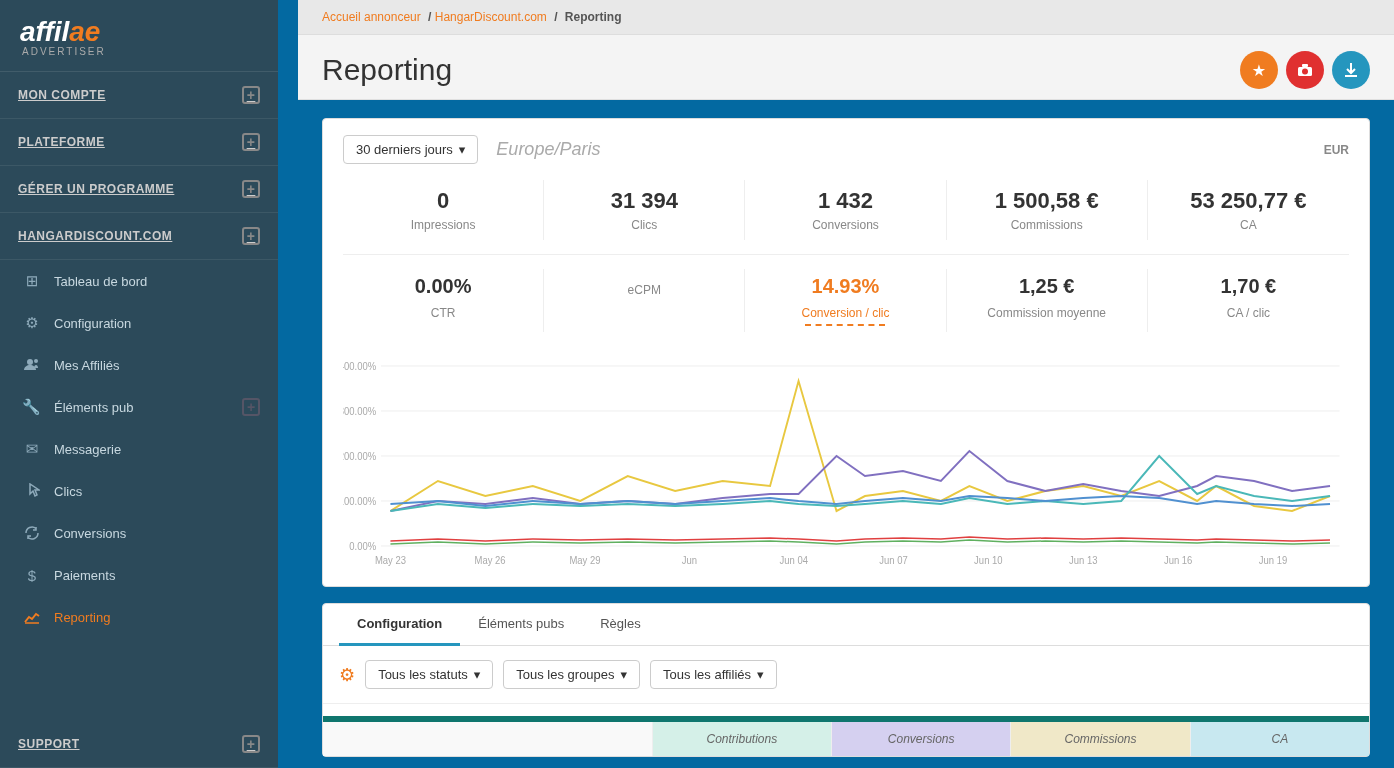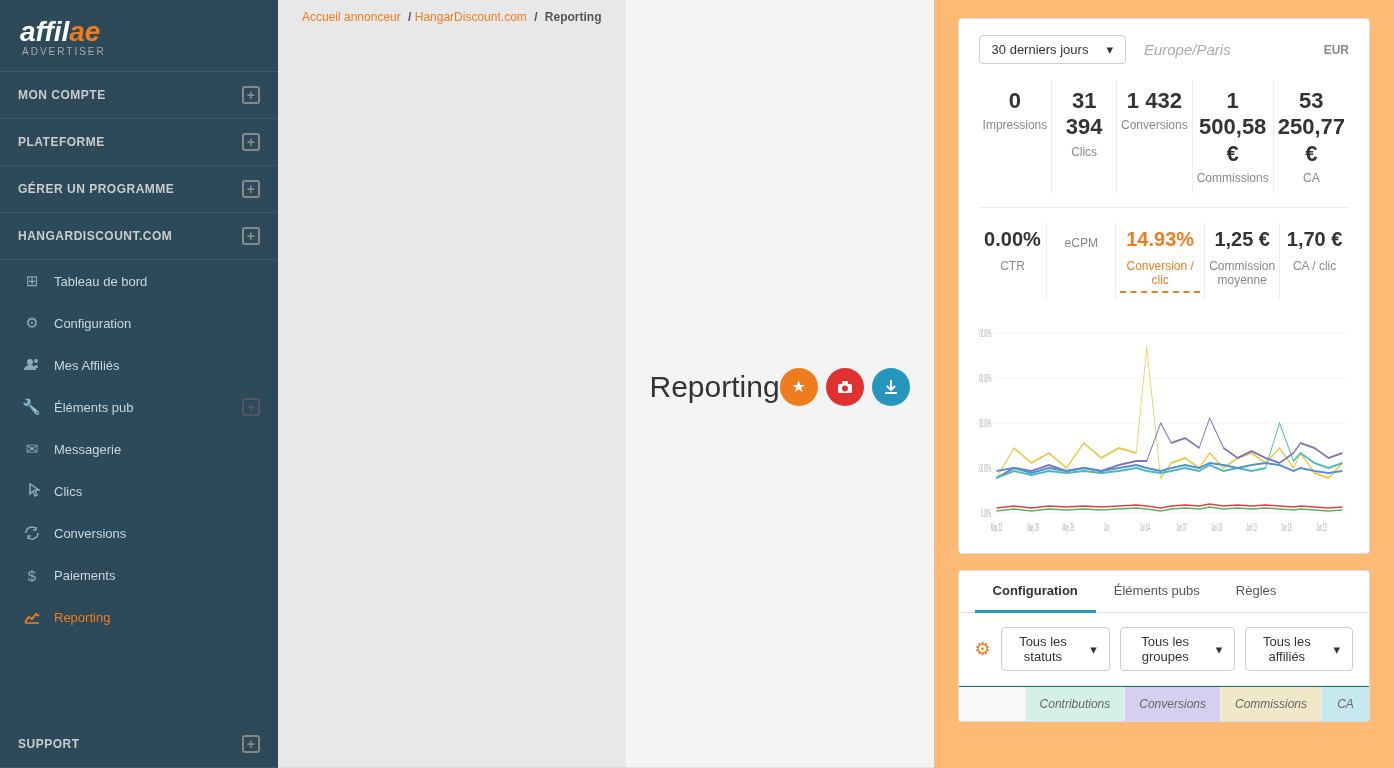--- a/index.html
+++ b/index.html
@@ -44,20 +44,21 @@
       display: flex;
       align-items: center;
       justify-content: space-between;
       padding: 14px 18px;
       font-size: 12px;
       font-weight: bold;
       text-transform: uppercase;
       color: #ccc;
       letter-spacing: 0.5px;
       cursor: pointer;
+      text-decoration: underline;
     }
     .plus-icon {
       width: 18px; height: 18px;
       border: 2px solid #888;
       border-radius: 3px;
       display: flex; align-items: center; justify-content: center;
       font-size: 14px; color: #888; font-weight: bold;
       flex-shrink: 0;
     }
 
@@ -81,23 +82,24 @@
       justify-content: center;
       font-size: 15px;
       color: #8eaaba;
       flex-shrink: 0;
     }
 
     
     .main {
       flex: 1;
       display: flex;
-      flex-direction: row;
-      background: #fdba74;
+      flex-direction: column;
+      background: #0369a1;
       overflow-y: auto;
+      padding-left: 20px;
     }
 
     .breadcrumb {
       background: #e8e8e8;
       padding: 10px 24px;
       font-size: 12px;
       color: #888;
       border-bottom: 1px solid #ddd;
     }
     .breadcrumb a { color: #f07c20; text-decoration: none; }
@@ -160,25 +162,25 @@
     }
     .dropdown-btn {
       background: #fff;
       border: 1px solid #ccc;
       border-radius: 4px;
       padding: 6px 12px;
       font-size: 13px;
       cursor: pointer;
       display: flex;
       align-items: center;
-      gap: 18px;
+      gap: 6px;
       color: #333;
     }
     .timezone-text {
-      font-size: 15px;
+      font-size: 18px;
       color: #aaa;
       font-style: italic;
       margin-left: 12px;
     }
     .currency-label {
       font-size: 12px;
       color: #888;
       font-weight: bold;
     }
 
@@ -284,21 +286,22 @@
       border-bottom: 1px solid #eee;
     }
     .filter-icon {
       color: #f07c20;
       font-size: 18px;
     }
 
     .table-header-row {
       display: flex;
       background: #f9f9f9;
-      border-top: 1px solid #0f766e;
+      border-top: 6px solid #0f766e;
+      margin-top: 12px;
     }
     .table-header-cell {
       flex: 1;
       padding: 10px 14px;
       font-size: 12px;
       color: #666;
       font-style: italic;
       border-right: 1px solid #eee;
       text-align: center;
     }

